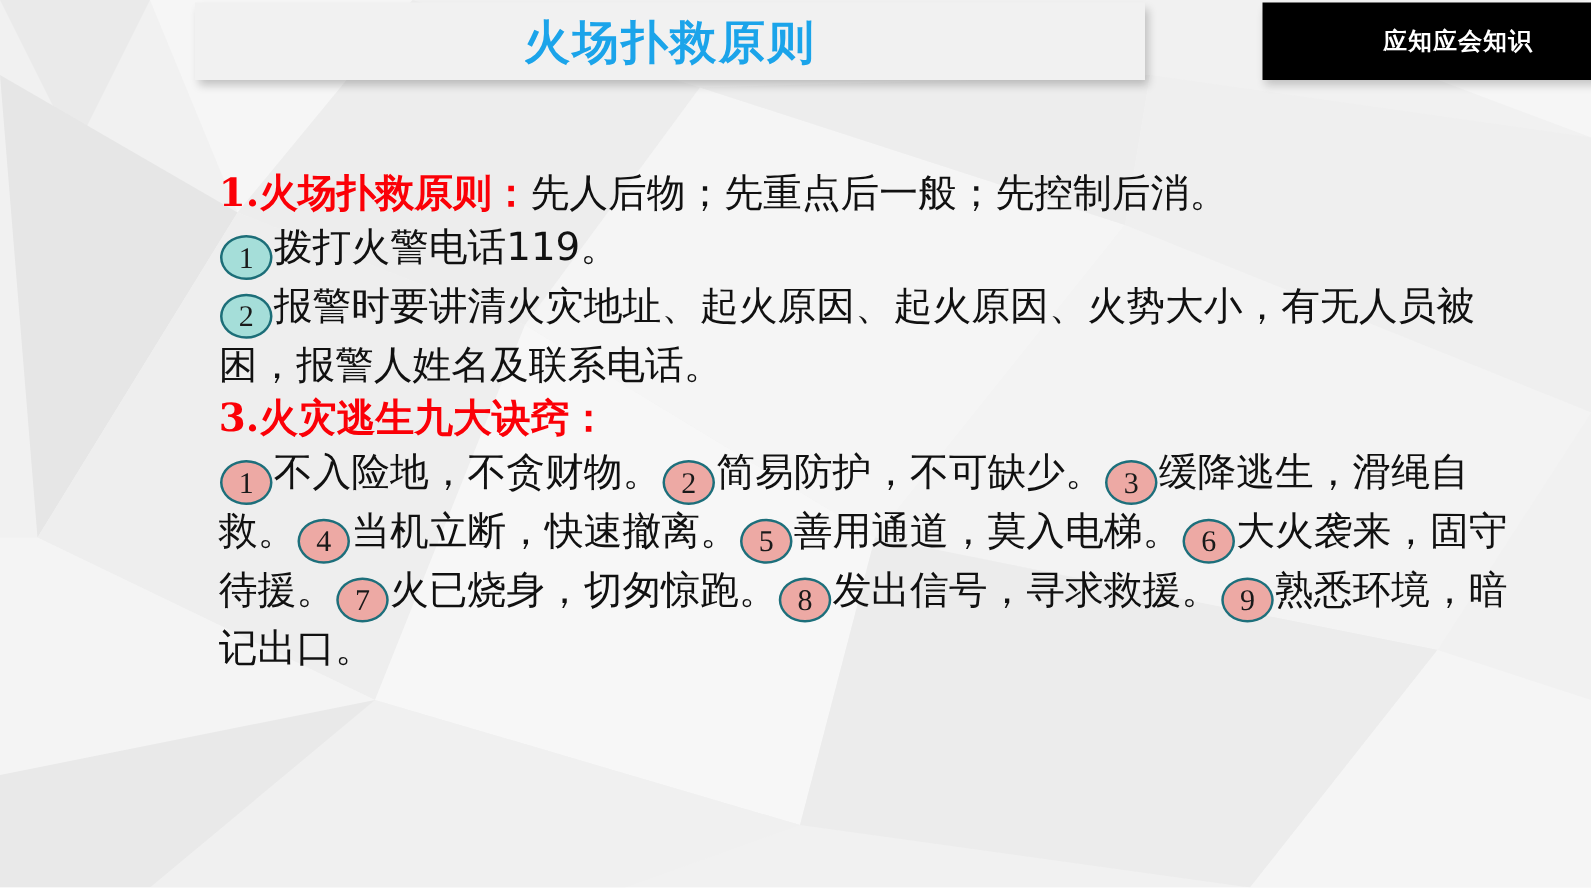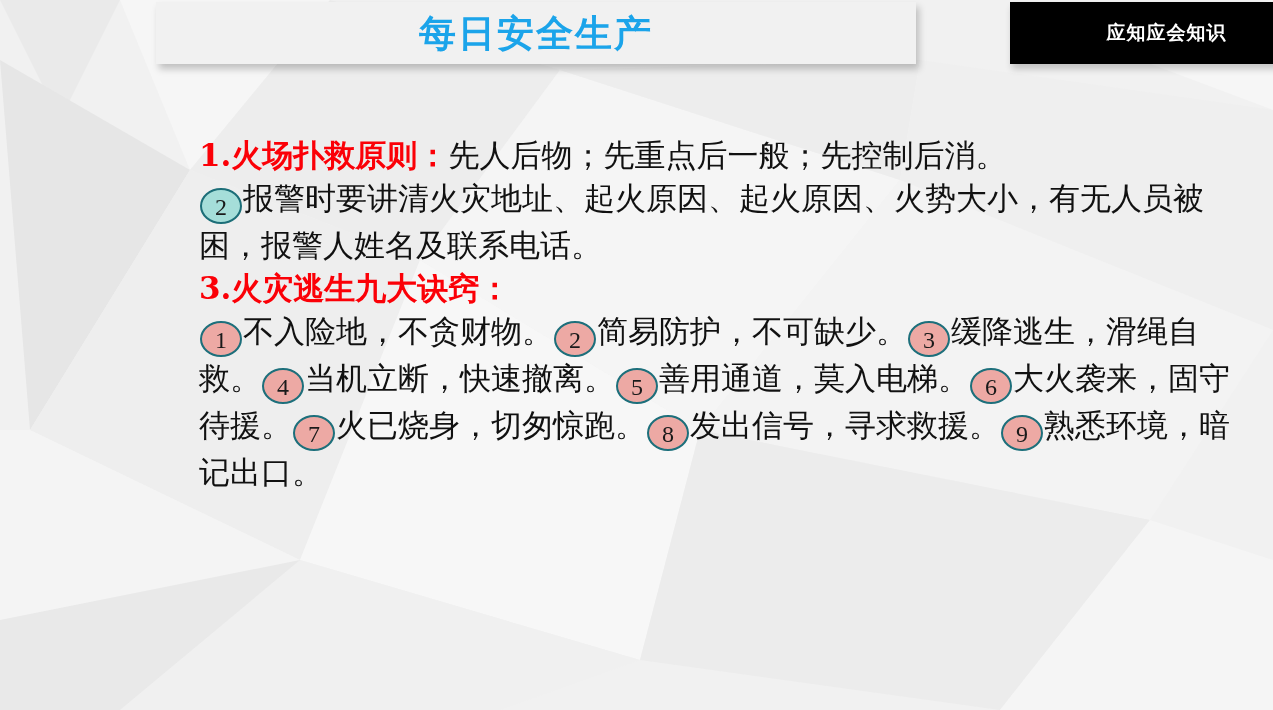--- a/index.html
+++ b/index.html
@@ -72,21 +72,20 @@
   
   #content {
     position: absolute;
     left: 175px;
     top: 134px;
     width: 1050px;
     font-size: 31px;
     line-height: 43px;
     color: #0d0d0d;
     font-family: "DejaVu Sans", "Liberation Sans", sans-serif;
-    margin-left: 24px;
   }
   .para { margin: 0; }
 
   .heading-red {
     color: #fb0007;
     font-weight: bold;
     font-family: "DejaVu Serif", "Liberation Serif", serif;
   }
   .body-black {
     color: #111111;
@@ -159,34 +158,37 @@
     <polygon points="900,180 920,60 1273,110 1273,330" fill="#efefef"></polygon>
     <polygon points="700,430 900,180 1273,330 1150,520" fill="#f3f3f3"></polygon>
     <polygon points="640,660 700,430 1150,520 1000,710" fill="#ececec"></polygon>
     <polygon points="1000,710 1150,520 1273,560 1273,710" fill="#f5f5f5"></polygon>
     <polygon points="300,560 640,660 500,710 120,710" fill="#f0f0f0"></polygon>
     <polygon points="0,710 120,710 300,560 0,620" fill="#e9e9e9"></polygon>
     <polygon points="1273,110 1060,30 1273,0" fill="#f6f6f6"></polygon>
   </svg>
 
   <div id="title-box">
-    <span id="title-text">每日安全生产</span>
+    <span id="title-text">火场扑救原则</span>
   </div>
 
   <div id="badge-box">
     <span id="badge-text">应知应会知识</span>
   </div>
 
   <div id="content">
 
     <div class="para row">
       <span class="heading-red">1.火场扑救原则：</span><span class="body-black">先人后物；先重点后一般；先控制后消。</span>
     </div>
 
 
+    <div class="para row">
+      <span class="circ circ-cyan">1</span><span class="body-black">拨打火警电话119。</span>
+    </div>
 
     <div class="para">
       <span class="circ circ-cyan">2</span><span class="body-black">报警时要讲清火灾地址、起火原因、起火原因、火势大小，有无人员被困，报警人姓名及联系电话。</span>
     </div>
 
 
     <div class="para row">
       <span class="heading-red">3.火灾逃生九大诀窍：</span>
     </div>
 

